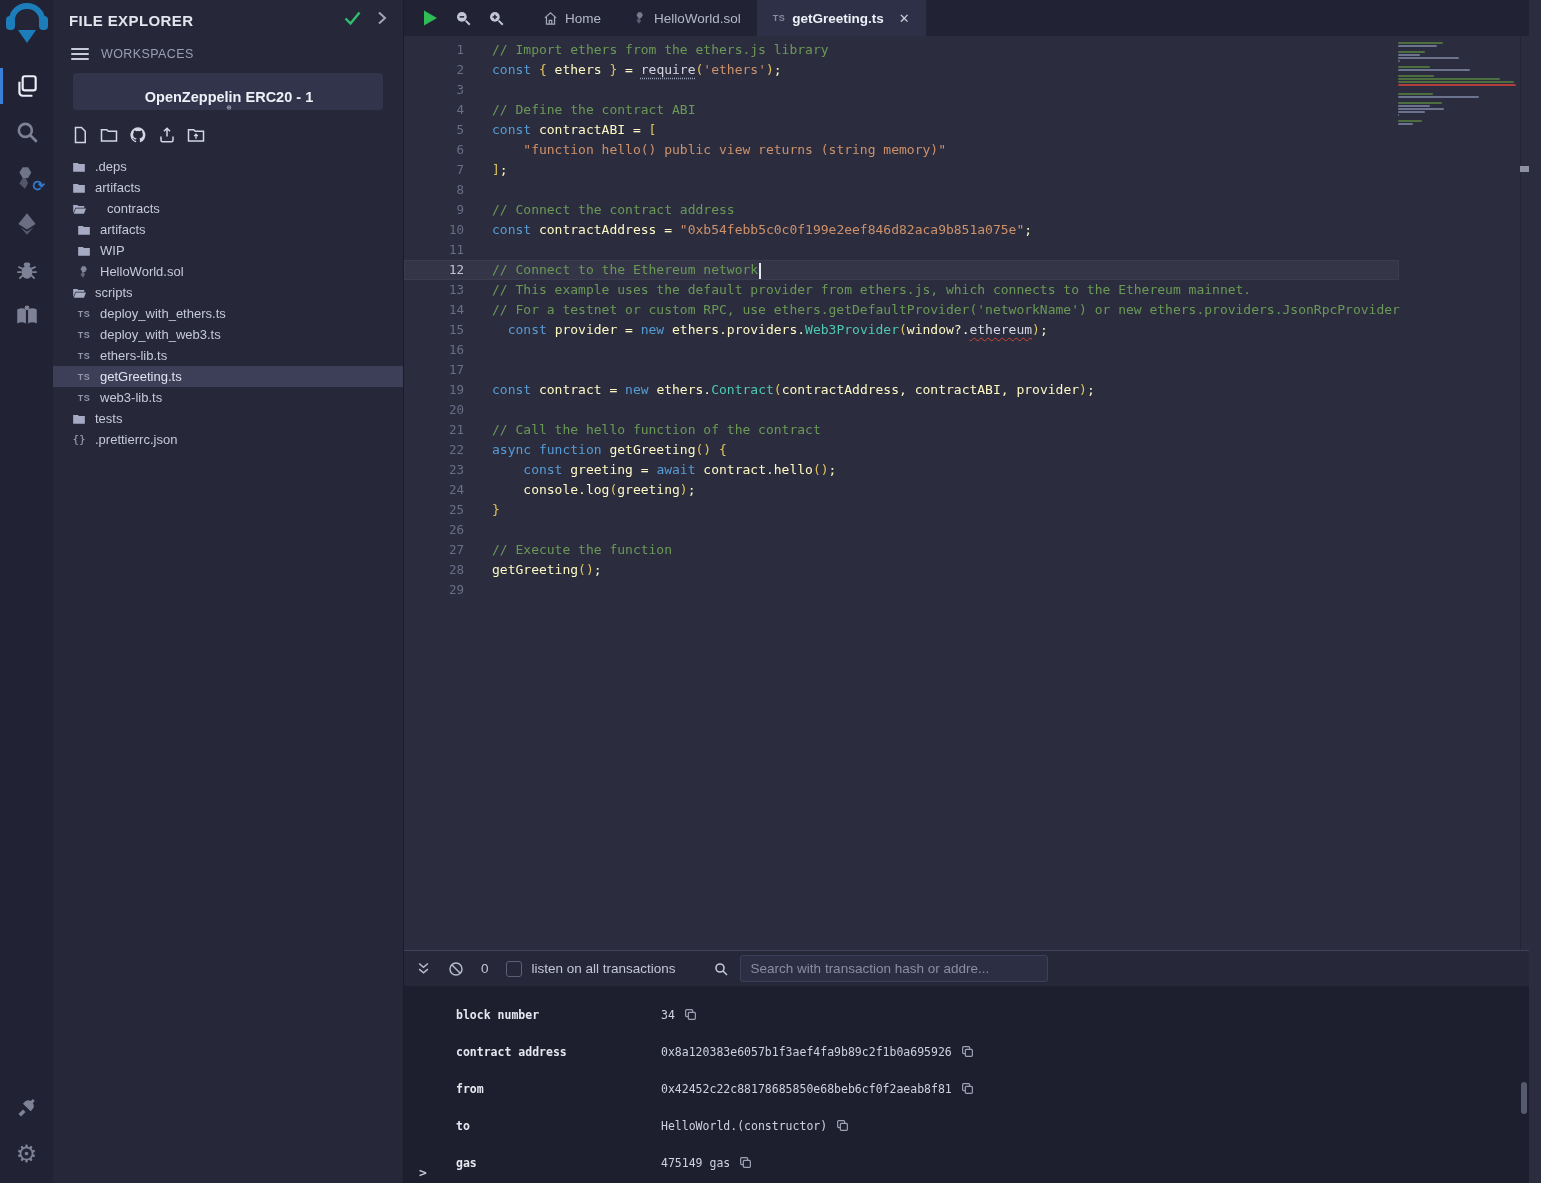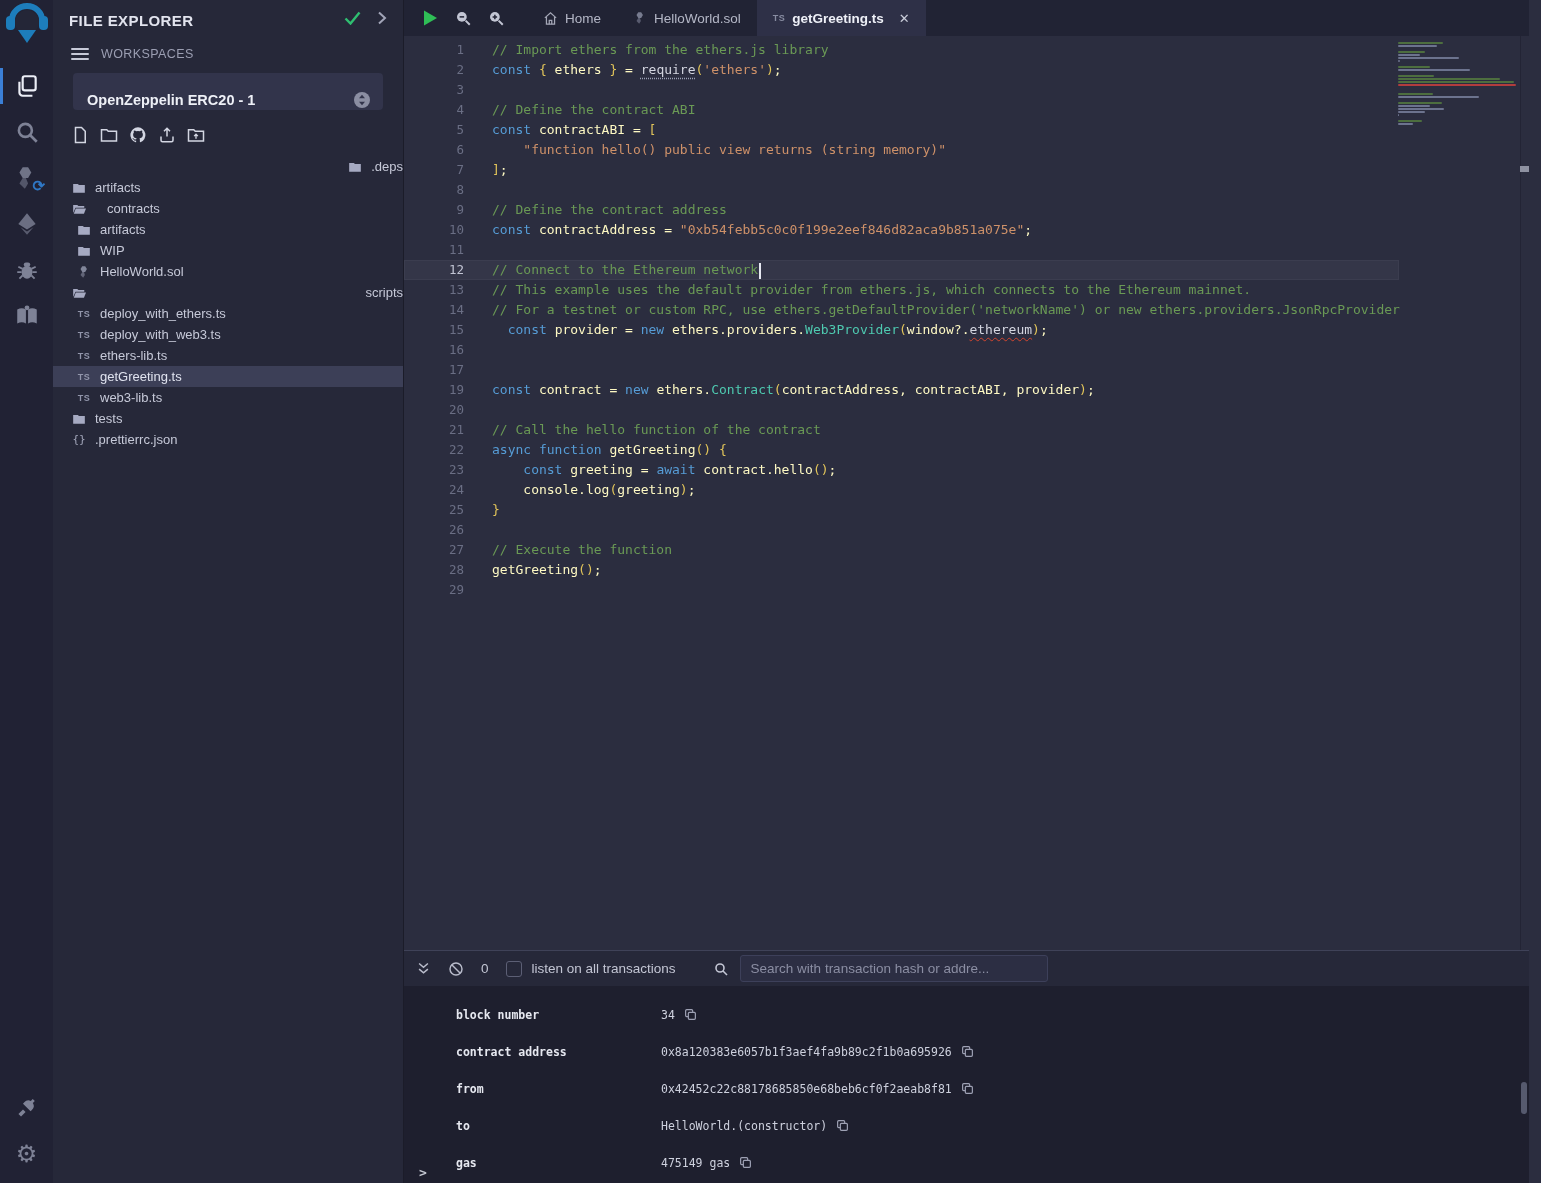--- a/index.html
+++ b/index.html
@@ -26,21 +26,21 @@
   .panel-header { display:flex; align-items:center; padding:11px 16px 8px 16px; }
   .panel-title { flex:1; font-size:15px; font-weight:bold; letter-spacing:.4px; color:#e2e4ee; }
   .ph-check { color:#2fbf71; margin-right:16px; }
   .ph-chev { color:#a2a5b8; }
   .workrow { display:flex; align-items:center; gap:12px; padding:10px 16px 8px 18px; }
   .hamburger { width:18px; display:flex; flex-direction:column; gap:3px; cursor:pointer; }
   .hamburger i { height:2px; background:#c7cad8; border-radius:1px; }
   .work-label { font-size:12.5px; color:#9b9eb2; letter-spacing:.4px; }
   .workspace-select { margin:4px 20px 0 20px; height:37px; background:#32344b; border-radius:4px;
                       display:flex; align-items:center; justify-content:space-between;
-                      padding:16px 12px 0 14px; cursor:pointer; }
+                      padding:16px 12px 0 14px; cursor:pointer;flex-direction:column; }
   .workspace-name { font-size:14.5px; font-weight:bold; color:#eef0f7; }
   .fe-toolbar { display:flex; align-items:center; gap:11px; padding:16px 20px 8px 18px; color:#d3d6e2; }
   .fe-toolbar svg { width:18px; height:18px; cursor:pointer; }
   .tree { padding-top:4px; }
   .tree-row { height:21px; display:flex; align-items:center; gap:8px; font-size:13px;
               color:#c6c9d8; cursor:pointer; }
   .tree-row.selected { background:#3c3f57; color:#e0e3ef; }
   .tree-ic { width:16px; display:flex; justify-content:center; flex:none; }
   .tree-ic svg { width:14px; height:14px; }
   .ts-badge { font-size:9px; font-weight:bold; color:#9296ab; letter-spacing:.5px; }
@@ -215,21 +215,21 @@
       <svg viewBox="0 0 24 24" fill="none" stroke="currentColor" stroke-width="2">
           <path d="M12 14V3M8 7l4-4 4 4"></path>
           <path d="M4 14v5a2 2 0 0 0 2 2h12a2 2 0 0 0 2-2v-5"></path>
         </svg>
       <svg viewBox="0 0 24 24" fill="none" stroke="currentColor" stroke-width="2">
           <path d="M2 5h7l2 2h11v13H2z"></path>
           <path d="M12 17v-6M9.5 13.5L12 11l2.5 2.5" stroke-width="1.8"></path>
         </svg>
     </div>
     <div class="tree">
-        <div class="tree-row" style="padding-left: 18px; justify-content: flex-end;">
+        <div class="tree-row" style="padding-left: 18px;">
           <span class="tree-ic">
             <svg viewBox="0 0 24 24" fill="#a6aac2">
               <path d="M2 5h8l2 2h10v13H2z"></path>
             </svg>
           </span>
           <span>.deps</span>
         </div>
         <div class="tree-row" style="padding-left: 18px;">
           <span class="tree-ic">
             <svg viewBox="0 0 24 24" fill="#a6aac2">
@@ -265,21 +265,21 @@
         </div>
         <div class="tree-row" style="padding-left: 23px;">
           <span class="tree-ic">
             <svg viewBox="0 0 24 24" fill="#9296ab">
               <path d="M14 2H9L6 7l3 5h5l3-5z" opacity=".85"></path>
               <path d="M12 12H9l-3 5 4.5 5 3-5z" opacity=".55"></path>
             </svg>
           </span>
           <span>HelloWorld.sol</span>
         </div>
-        <div class="tree-row" style="padding-left: 18px; justify-content: space-between;">
+        <div class="tree-row" style="padding-left: 18px;">
           <span class="tree-ic">
             <svg viewBox="0 0 24 24" fill="#a6aac2">
               <path d="M2 5h7l2 2h10v3H6l-4 9z"></path>
               <path d="M6.5 11H24l-3.5 9H3z"></path>
             </svg>
           </span>
           <span>scripts</span>
         </div>
         <div class="tree-row" style="padding-left: 23px;">
           <span class="tree-ic">
@@ -378,21 +378,21 @@
     <div class="editor">
       <div class="code">
           <div class="code-line"><span class="ln">1</span><span class="lc"><span class="tok-c">// Import ethers from the ethers.js library</span></span></div>
           <div class="code-line"><span class="ln">2</span><span class="lc"><span class="tok-k">const </span><span class="tok-p">{</span><span class="tok-v"> ethers </span><span class="tok-p">}</span><span class="tok-v"> = </span><span class="tok-u">require</span><span class="tok-p">(</span><span class="tok-s">'ethers'</span><span class="tok-p">)</span><span class="tok-v">;</span></span></div>
           <div class="code-line"><span class="ln">3</span><span class="lc"></span></div>
           <div class="code-line"><span class="ln">4</span><span class="lc"><span class="tok-c">// Define the contract ABI</span></span></div>
           <div class="code-line"><span class="ln">5</span><span class="lc"><span class="tok-k">const </span><span class="tok-v">contractABI = </span><span class="tok-p">[</span></span></div>
           <div class="code-line"><span class="ln">6</span><span class="lc"><span class="tok-v">    </span><span class="tok-s">"function hello() public view returns (string memory)"</span></span></div>
           <div class="code-line"><span class="ln">7</span><span class="lc"><span class="tok-p">]</span><span class="tok-v">;</span></span></div>
           <div class="code-line"><span class="ln">8</span><span class="lc"></span></div>
-          <div class="code-line"><span class="ln">9</span><span class="lc"><span class="tok-c">// Define the contract address</span></span></div>
+          <div class="code-line"><span class="ln">9</span><span class="lc"><span class="tok-c">// Connect the contract address</span></span></div>
           <div class="code-line"><span class="ln">10</span><span class="lc"><span class="tok-k">const </span><span class="tok-v">contractAddress = </span><span class="tok-s">"0xb54febb5c0c0f199e2eef846d82aca9b851a075e"</span><span class="tok-v">;</span></span></div>
           <div class="code-line"><span class="ln">11</span><span class="lc"></span></div>
           <div class="code-line active"><span class="ln">12</span><span class="lc"><span class="tok-c">// Connect to the Ethereum network</span><span class="cursor"></span></span></div>
           <div class="code-line"><span class="ln">13</span><span class="lc"><span class="tok-c">// This example uses the default provider from ethers.js, which connects to the Ethereum mainnet.</span></span></div>
           <div class="code-line"><span class="ln">14</span><span class="lc"><span class="tok-c">// For a testnet or custom RPC, use ethers.getDefaultProvider('networkName') or new ethers.providers.JsonRpcProvider</span></span></div>
           <div class="code-line"><span class="ln">15</span><span class="lc"><span class="tok-v">  </span><span class="tok-k">const </span><span class="tok-v">provider = </span><span class="tok-k">new </span><span class="tok-v">ethers.providers.</span><span class="tok-t">Web3Provider</span><span class="tok-p">(</span><span class="tok-v">window?.</span><span class="tok-e">ethereum</span><span class="tok-p">)</span><span class="tok-v">;</span></span></div>
           <div class="code-line"><span class="ln">16</span><span class="lc"></span></div>
           <div class="code-line"><span class="ln">17</span><span class="lc"></span></div>
           <div class="code-line"><span class="ln">19</span><span class="lc"><span class="tok-k">const </span><span class="tok-v">contract = </span><span class="tok-k">new </span><span class="tok-v">ethers.</span><span class="tok-t">Contract</span><span class="tok-p">(</span><span class="tok-v">contractAddress, contractABI, provider</span><span class="tok-p">)</span><span class="tok-v">;</span></span></div>
           <div class="code-line"><span class="ln">20</span><span class="lc"></span></div>

